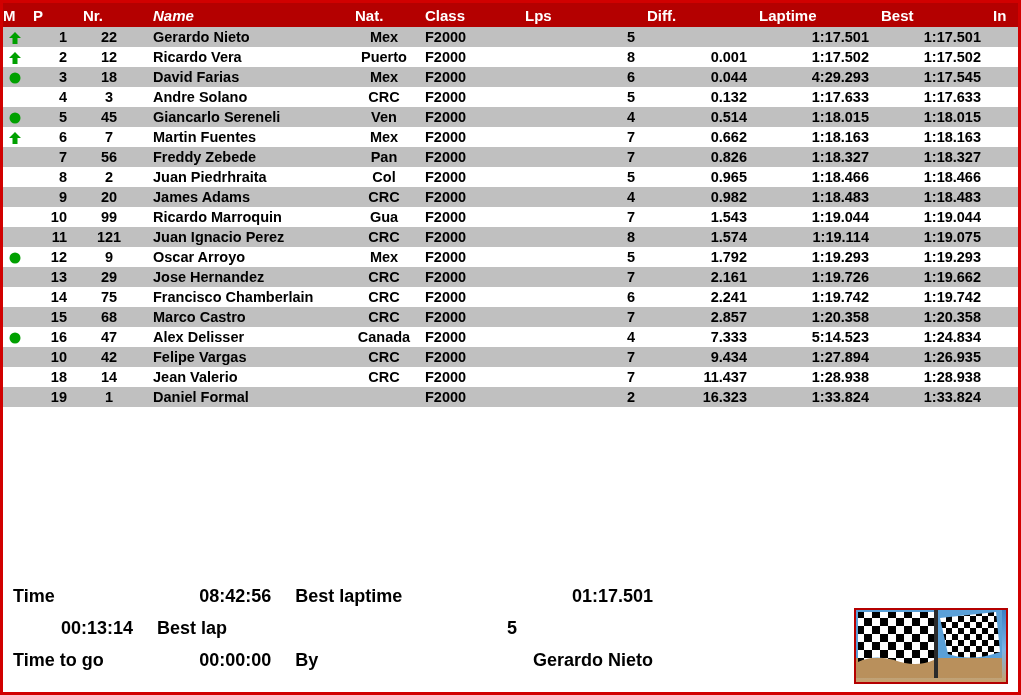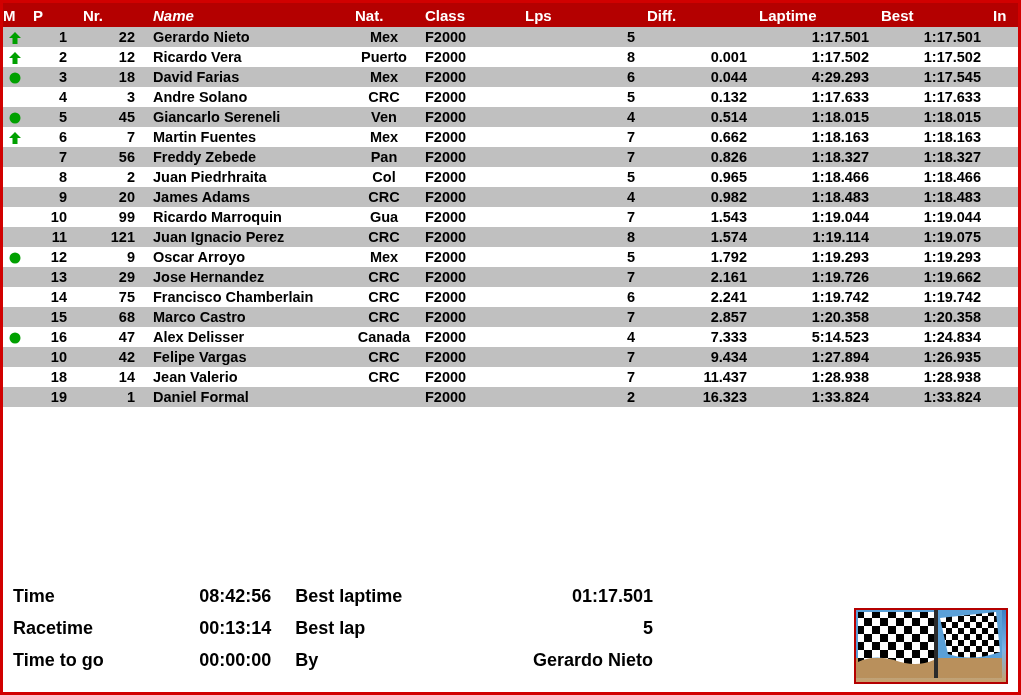--- a/index.html
+++ b/index.html
@@ -47,21 +47,21 @@
     padding: 0 6px;
     white-space: nowrap;
     overflow: hidden;
   }
   tr.row-odd td { background: #c0c0c0; }
   tr.row-even td { background: #ffffff; }
 
   
   .col-m    { width: 24px;  text-align: center; padding: 0 !important; }
   .col-p    { width: 34px;  text-align: right; }
-  .col-nr   { width: 52px;  text-align: right; padding-left: 10px !important; }
+  .col-nr   { width: 52px;  text-align: center; padding-left: 10px !important; }
   .col-name { width: 190px; text-align: left; padding-left: 12px !important; }
   .col-nat  { width: 58px;  text-align: center; }
   .col-class{ width: 88px;  text-align: left; }
   .col-lps  { width: 110px; text-align: right; }
   .col-diff { width: 100px; text-align: right; }
   .col-lap  { width: 110px; text-align: right; }
   .col-best { width: 100px; text-align: right; }
   .col-in   { width: 60px;  text-align: right; }
 
   th.col-nr   { padding-left: 10px; }
@@ -406,21 +406,20 @@
 
   <div class="footer">
     <div class="footer-grid">
       <div class="footer-row">
         <div class="f-label">Time</div>
         <div class="f-value">08:42:56</div>
         <div class="f-label2">Best laptime</div>
         <div class="f-value2">01:17.501</div>
       </div>
       <div class="footer-row">
-        <div class="f-label">Racetime</div>
         <div class="f-value">00:13:14</div>
         <div class="f-label2">Best lap</div>
         <div class="f-value2">5</div>
       </div>
       <div class="footer-row">
         <div class="f-label">Time to go</div>
         <div class="f-value">00:00:00</div>
         <div class="f-label2">By</div>
         <div class="f-value2">Gerardo Nieto</div>
       </div>

